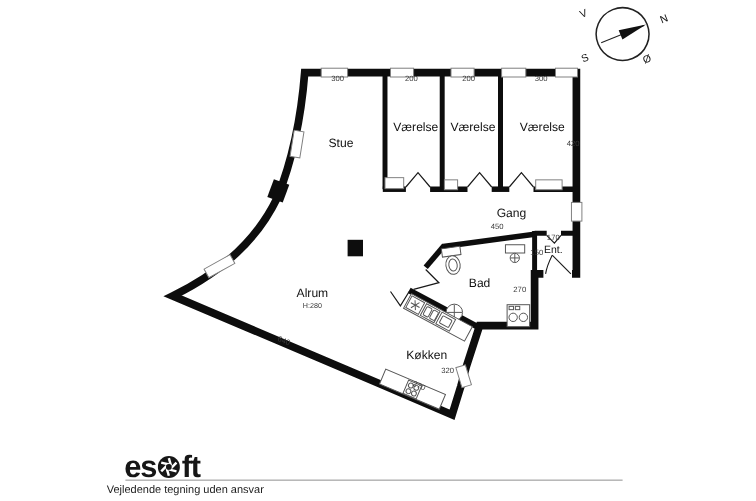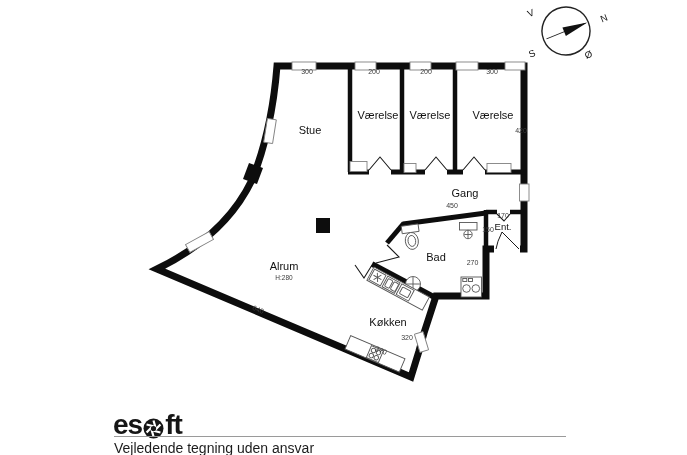--- a/index.html
+++ b/index.html
@@ -4,25 +4,25 @@
 <style>
   html,body{margin:0;padding:0;background:#ffffff;}
   body{width:687px;height:455px;position:relative;overflow:hidden;
        font-family:"Liberation Sans", sans-serif;}
   #plan{position:absolute;left:0;top:0;}
   .room-label{font-family:"Liberation Sans",sans-serif;font-size:11px;fill:#111;}
   .room-label-sm{font-family:"Liberation Sans",sans-serif;font-size:9.5px;fill:#111;}
   .measure{font-family:"Liberation Sans",sans-serif;font-size:7px;fill:#3a3a3a;}
   .measure-xs{font-family:"Liberation Sans",sans-serif;font-size:6.5px;fill:#3a3a3a;}
   .compass-letter{font-family:"Liberation Sans",sans-serif;font-size:9.5px;fill:#111;}
-  .brand{position:absolute;left:113px;top:411px;display:flex;align-items:flex-end;
+  .brand{position:absolute;left:113px;top:411px;display:flex;align-items:flex-start;
          font-weight:800;font-size:28px;color:#161616;letter-spacing:-1px;line-height:1;}
   .brand .ap{margin:3px 1px 0 1px;display:block;}
   .brand-rule{position:absolute;left:114px;top:436px;width:452px;height:1px;background:#9a9a9a;}
-  .disclaimer{position:absolute;left:114px;top:440px;font-size:14px;color:#1c1c1c;}
+  .disclaimer{position:absolute;left:97px;top:440px;font-size:10px;color:#1c1c1c;}
 </style>
 </head>
 <body>
 
 <svg id="plan" width="687" height="455" viewBox="0 0 687 455">
 
   <path d="M 277,66 L 524,66 L 524,249 L 486,249 L 486,296 L 436,296
            L 424,333 L 419,351 L 411,377 L 343,348 L 157,269
            Q 225,236 252,180 Q 272,130 277,66 Z" fill="#ffffff" stroke="#0d0d0d" stroke-width="7" stroke-linejoin="miter"></path>
 

